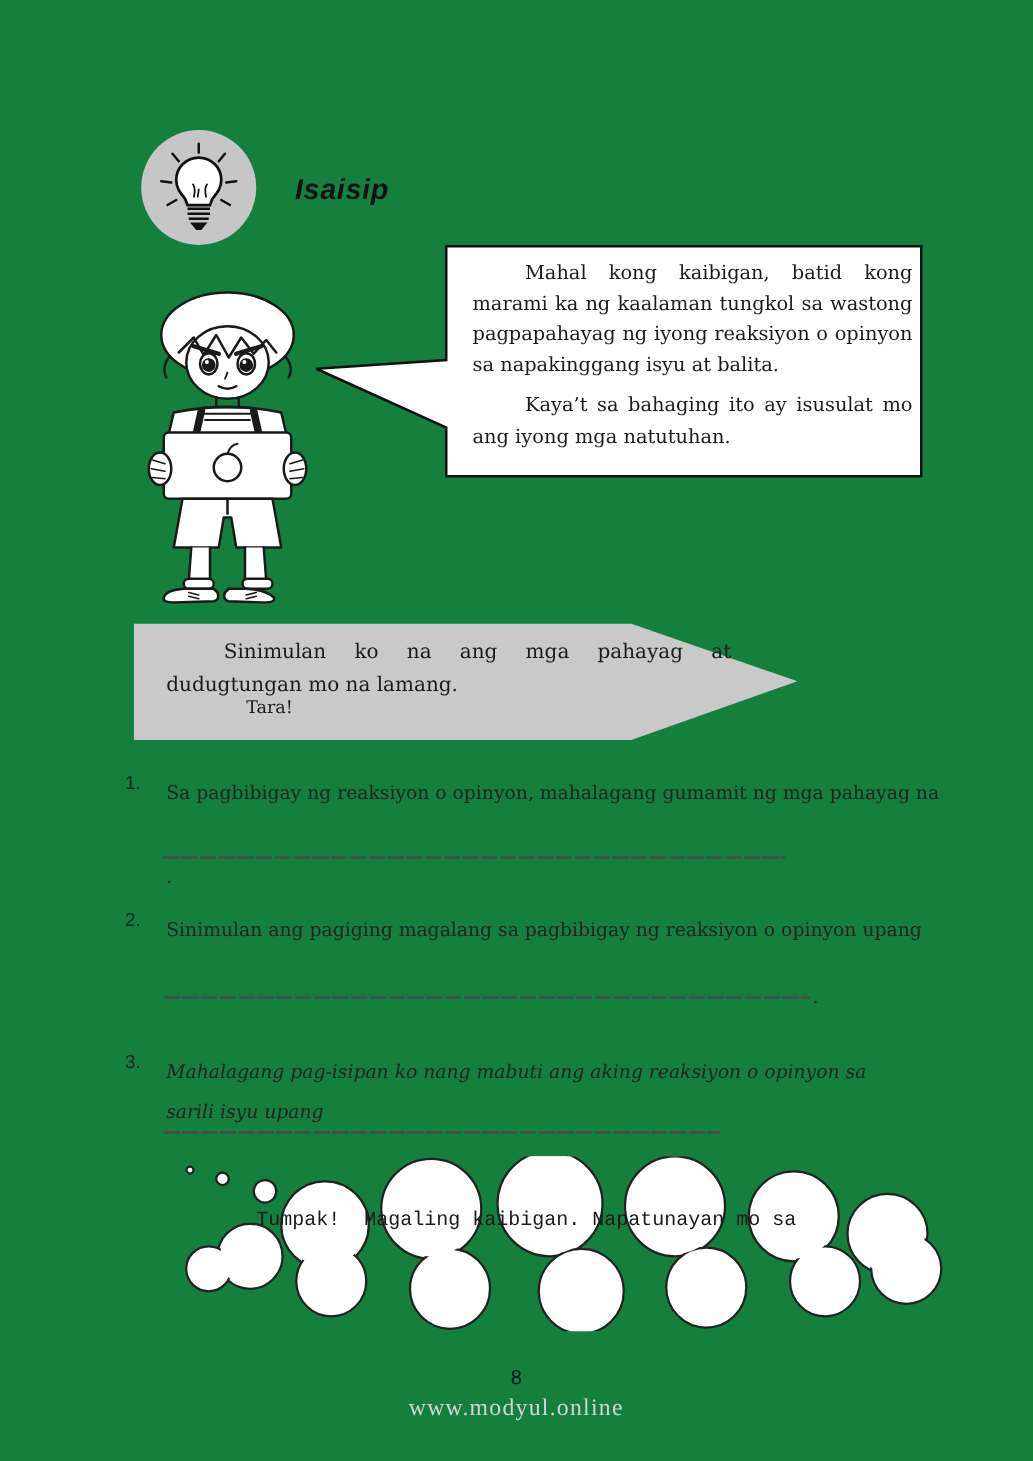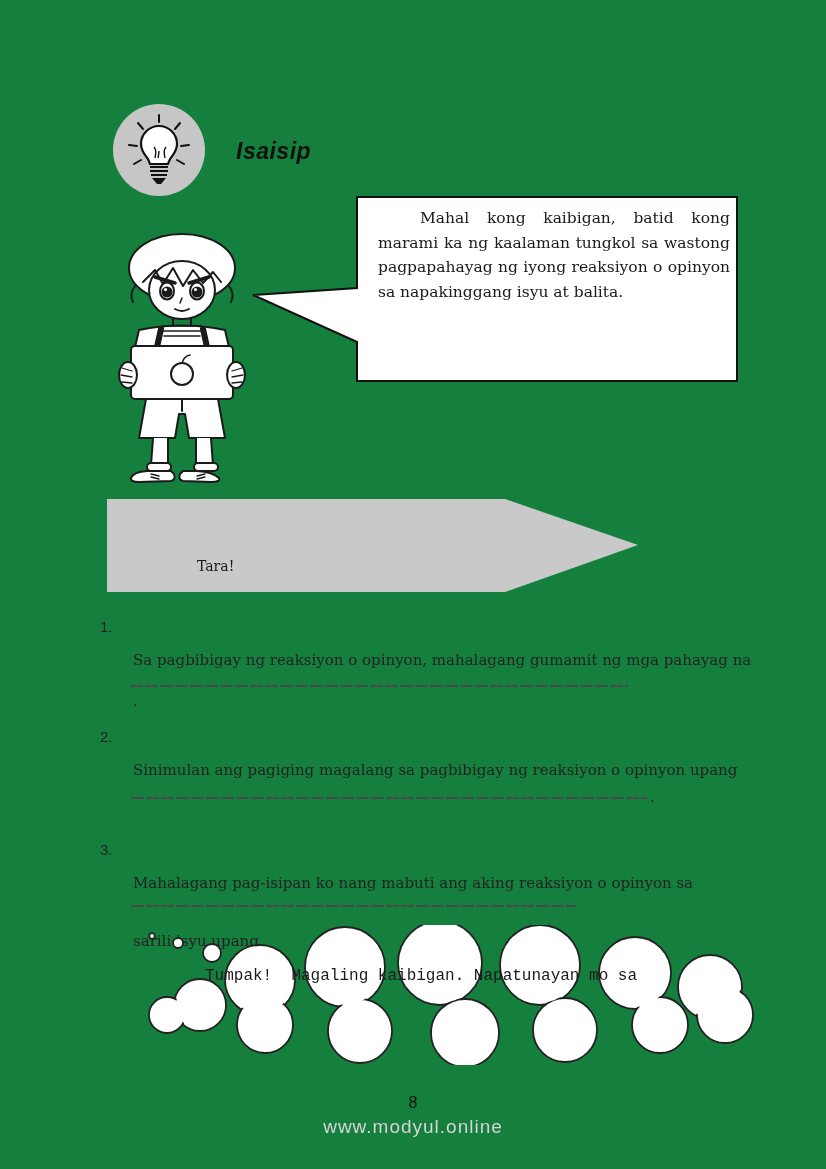--- a/index.html
+++ b/index.html
@@ -27,37 +27,37 @@
     text-align:justify;
   }
   #banner-text .msg{margin:0; text-indent:46px;}
   #banner-exclaim{left:197px; top:558px; font-size:14px;}
   
   .q-number{
     font-family:"Liberation Sans", sans-serif; font-size:15px; color:#222;
     width:24px;
   }
   .q-text{font-size:15px; line-height:32px; color:#222;}
-  .q-line{display:block; white-space:pre;margin-top:26px;}
+  .q-line{display:block; white-space:pre;}
   .blankline{
     height:2px;
     background:repeating-linear-gradient(90deg,#4a4a4a 0 13px, rgba(0,0,0,0) 13px 15px);
   }
   .after-blank{font-size:15px; color:#222;}
   
   #cloud-text{left:205px; top:962px; width:460px; font-size:16px; line-height:29.5px;}
   #cloud-text .c-line{display:block; white-space:pre;font-family:Liberation Mono, monospace;}
   
   #page-number{
     left:0; top:1094px; width:826px; text-align:center;
     font-family:"Liberation Sans", sans-serif; font-size:16px; color:#111;
   }
   #watermark{
     left:0; top:1116px; width:826px; text-align:center;
-    font-family:Liberation Sans, sans-serif; font-size:19px; color:#d4d4d4;
+    font-family:Liberation Serif, serif; font-size:19px; color:#d4d4d4;
     letter-spacing:1px;
   }
   svg{display:block;}
 </style>
 </head>
 <body>
 
 <div id="page">
 
   <svg class="abs" style="left:111px; top:102px;" width="96" height="96" viewBox="0 0 96 96">
@@ -136,43 +136,47 @@
       <path d="M104 243 Q120 244 126 250 Q128 254 118 254 L90 253 Q85 252 87 246 L90 243 Z"></path>
       <path d="M58 246 l8 2 M58 249 l8 2 M112 246 l-8 2 M112 249 l-8 2" fill="none" stroke-width="1.3"></path>
     </g>
   </svg>
 
   <svg class="abs" style="left:245px; top:190px;" width="500" height="200" viewBox="0 0 500 200">
     <polygon points="112,7 492,7 492,191 112,191 112,152 8,105 112,98" fill="#ffffff" stroke="#111" stroke-width="2"></polygon>
   </svg>
   <div class="abs" id="speech-text">
     <p>Mahal kong kaibigan, batid kong marami ka ng kaalaman tungkol sa wastong pagpapahayag ng iyong reaksiyon o opinyon sa  napakinggang isyu at balita.</p>
+    <p>Kaya’t sa bahaging ito ay isusulat mo ang iyong mga natutuhan.</p>
   </div>
 
   <svg class="abs" style="left:107px; top:497px;" width="535" height="97" viewBox="0 0 535 97">
     <polygon points="0,2 398,2 531,48 398,95 0,95" fill="#c9c9c9"></polygon>
   </svg>
+  <div class="abs" id="banner-text">
+    <p class="msg">Sinimulan ko na ang mga pahayag at dudugtungan mo na lamang.</p>
+  </div>
   <div class="abs" id="banner-exclaim">Tara!</div>
 
   <div class="abs q-number" style="left:100px; top:618px;">1.</div>
   <div class="abs q-text" style="left:133px; top:618px;">
     <span class="q-line">Sa pagbibigay ng reaksiyon o opinyon, mahalagang gumamit ng mga pahayag na</span>
   </div>
   <div class="abs blankline" style="left:130px; top:685px; width:498px;"></div>
   <div class="abs after-blank" style="left:133px; top:692px;">.</div>
 
   <div class="abs q-number" style="left:100px; top:728px;">2.</div>
   <div class="abs q-text" style="left:133px; top:728px;">
     <span class="q-line">Sinimulan ang pagiging magalang sa pagbibigay ng reaksiyon o opinyon upang</span>
   </div>
   <div class="abs blankline" style="left:131px; top:797px; width:517px;"></div>
   <div class="abs after-blank" style="left:650px; top:788px;">.</div>
 
   <div class="abs q-number" style="left:100px; top:841px;">3.</div>
-  <div class="abs q-text" style="left:133px; top:841px;">
+  <div class="abs q-text" style="left:133px; top:841px;font-style:italic;">
     <span class="q-line">Mahalagang pag-isipan ko nang mabuti ang aking reaksiyon o opinyon sa</span>
     <span class="q-line">sarili isyu upang</span>
   </div>
   <div class="abs blankline" style="left:131px; top:905px; width:445px;"></div>
 
   <svg class="abs" style="left:95px; top:925px;" width="665" height="140" viewBox="0 0 665 140">
     <g fill="#ffffff" stroke="#222" stroke-width="1.8">
       <circle cx="57" cy="11" r="2.8"></circle>
       <circle cx="83" cy="18" r="5"></circle>
       <circle cx="117" cy="28" r="9"></circle>

